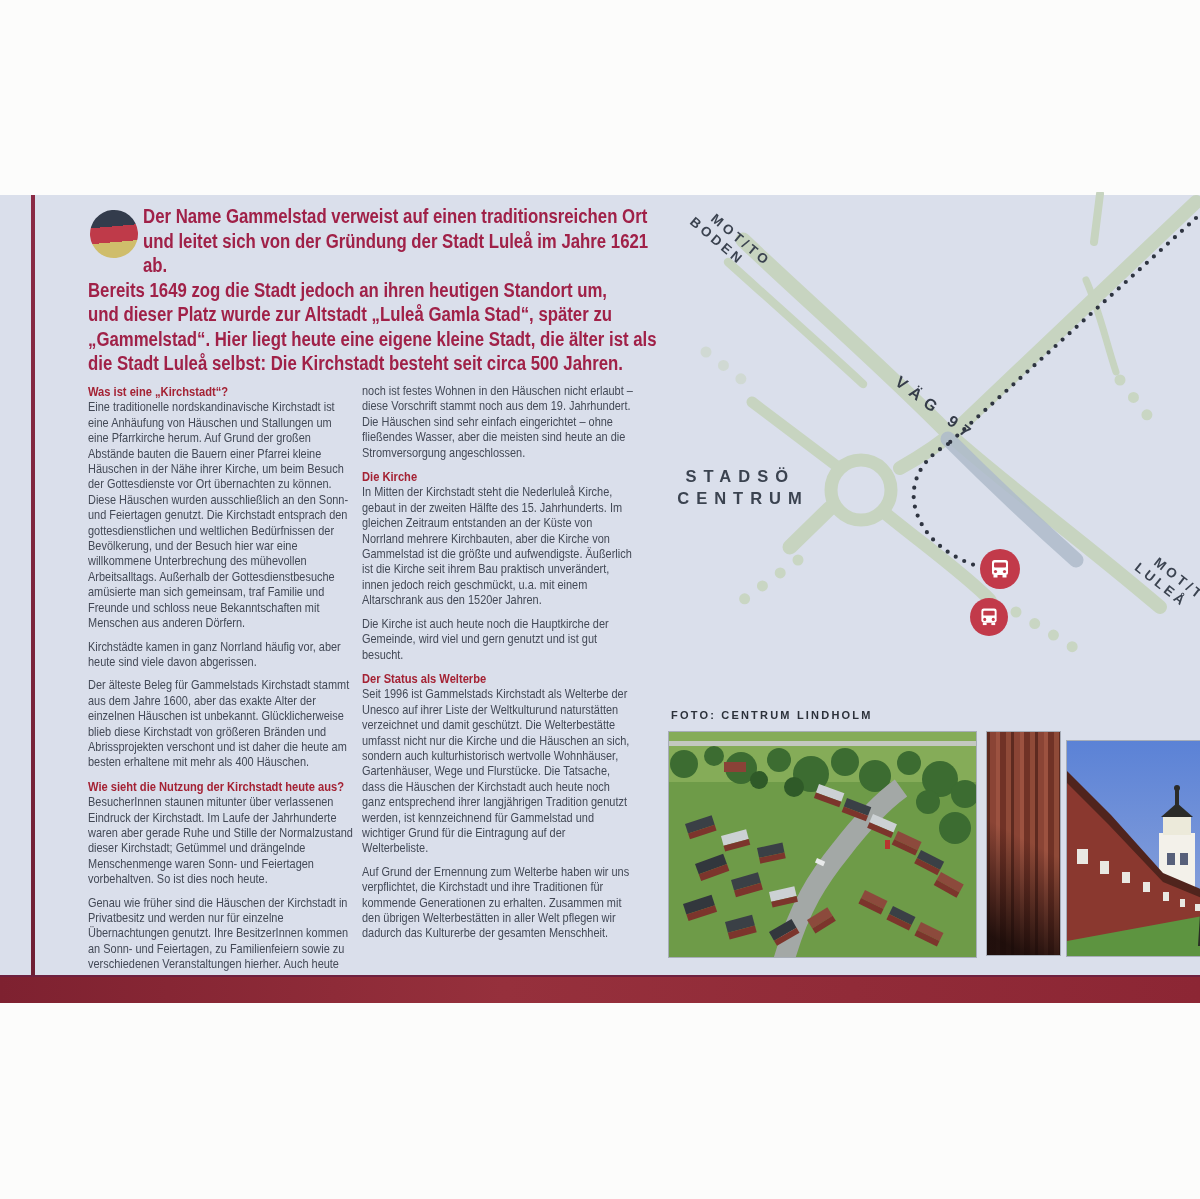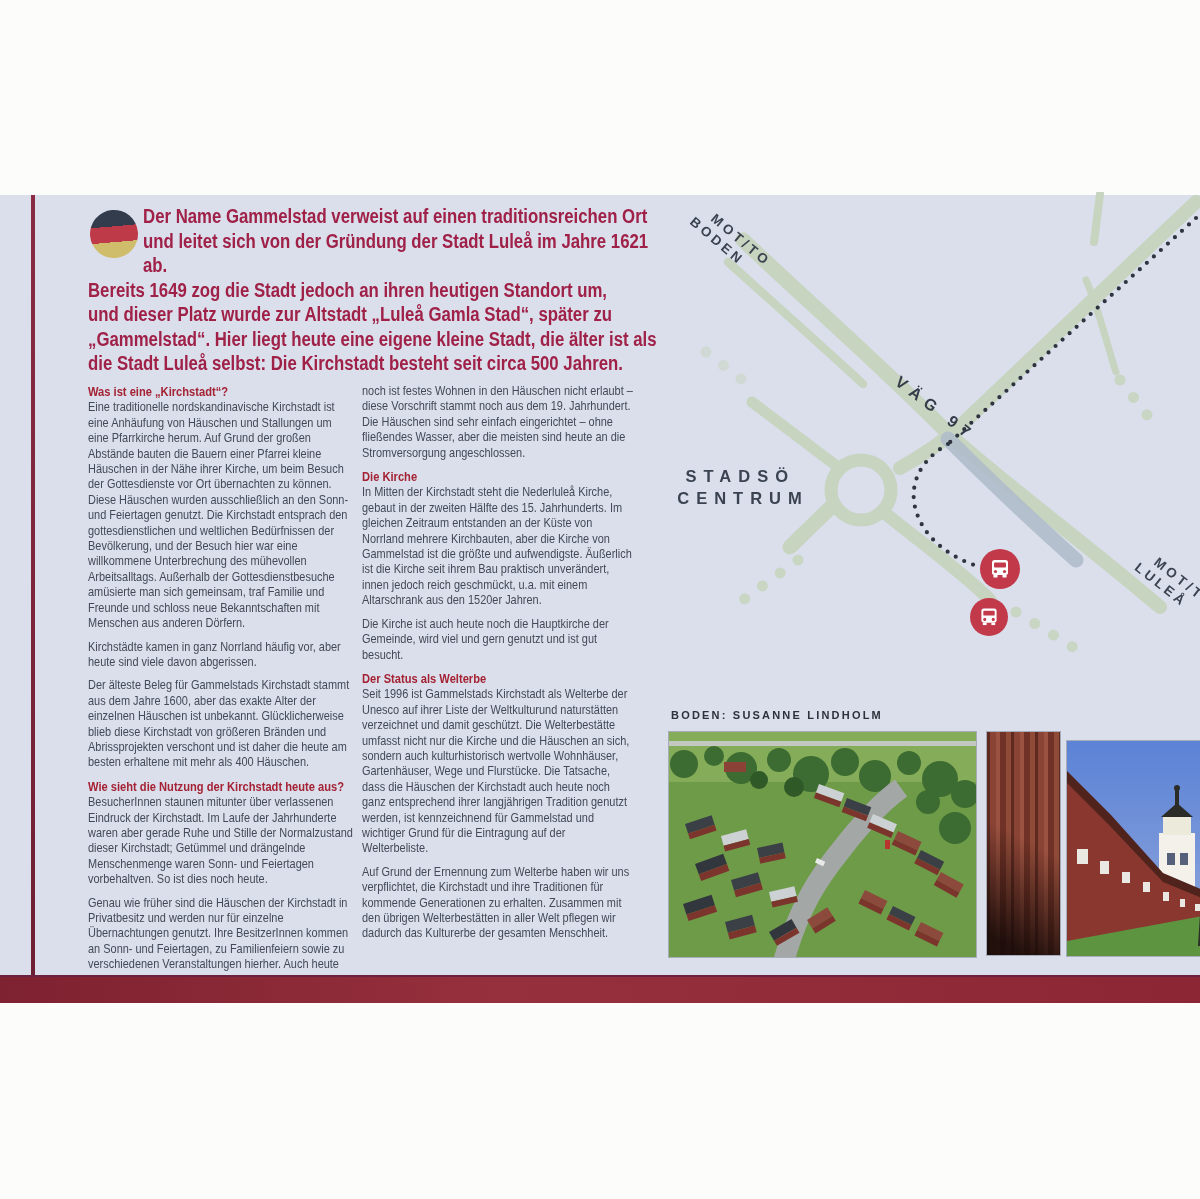--- a/index.html
+++ b/index.html
@@ -164,21 +164,21 @@
     <circle r="20" fill="#c23a4a"></circle>
     <rect x="-8" y="-9" width="16" height="15" rx="2.5" fill="#ffffff"></rect>
     <rect x="-6" y="-6.5" width="12" height="5" rx="1" fill="#c23a4a"></rect>
     <circle cx="-4.5" cy="2.5" r="1.6" fill="#c23a4a"></circle>
     <circle cx="4.5" cy="2.5" r="1.6" fill="#c23a4a"></circle>
     <rect x="-6.5" y="6" width="4" height="2.5" fill="#ffffff"></rect>
     <rect x="2.5" y="6" width="4" height="2.5" fill="#ffffff"></rect>
   </g>
 </svg>
 
-<div class="credit">BODEN: SUSANNE LINDHOLM</div>
+<div class="credit">FOTO: CENTRUM LINDHOLM</div>
 
 <div class="photo photo1">
   <svg viewBox="0 0 307 225" width="307" height="225">
     <rect width="307" height="225" fill="#6e9b48"></rect>
     <rect y="0" width="307" height="50" fill="#85ac58"></rect>
     <rect y="9" width="307" height="5" fill="#c3c8c0"></rect>
     <g fill="#3c6c31">
       <circle cx="15" cy="32" r="14"></circle>
         <circle cx="45" cy="24" r="10"></circle>
         <circle cx="72" cy="36" r="16"></circle>

